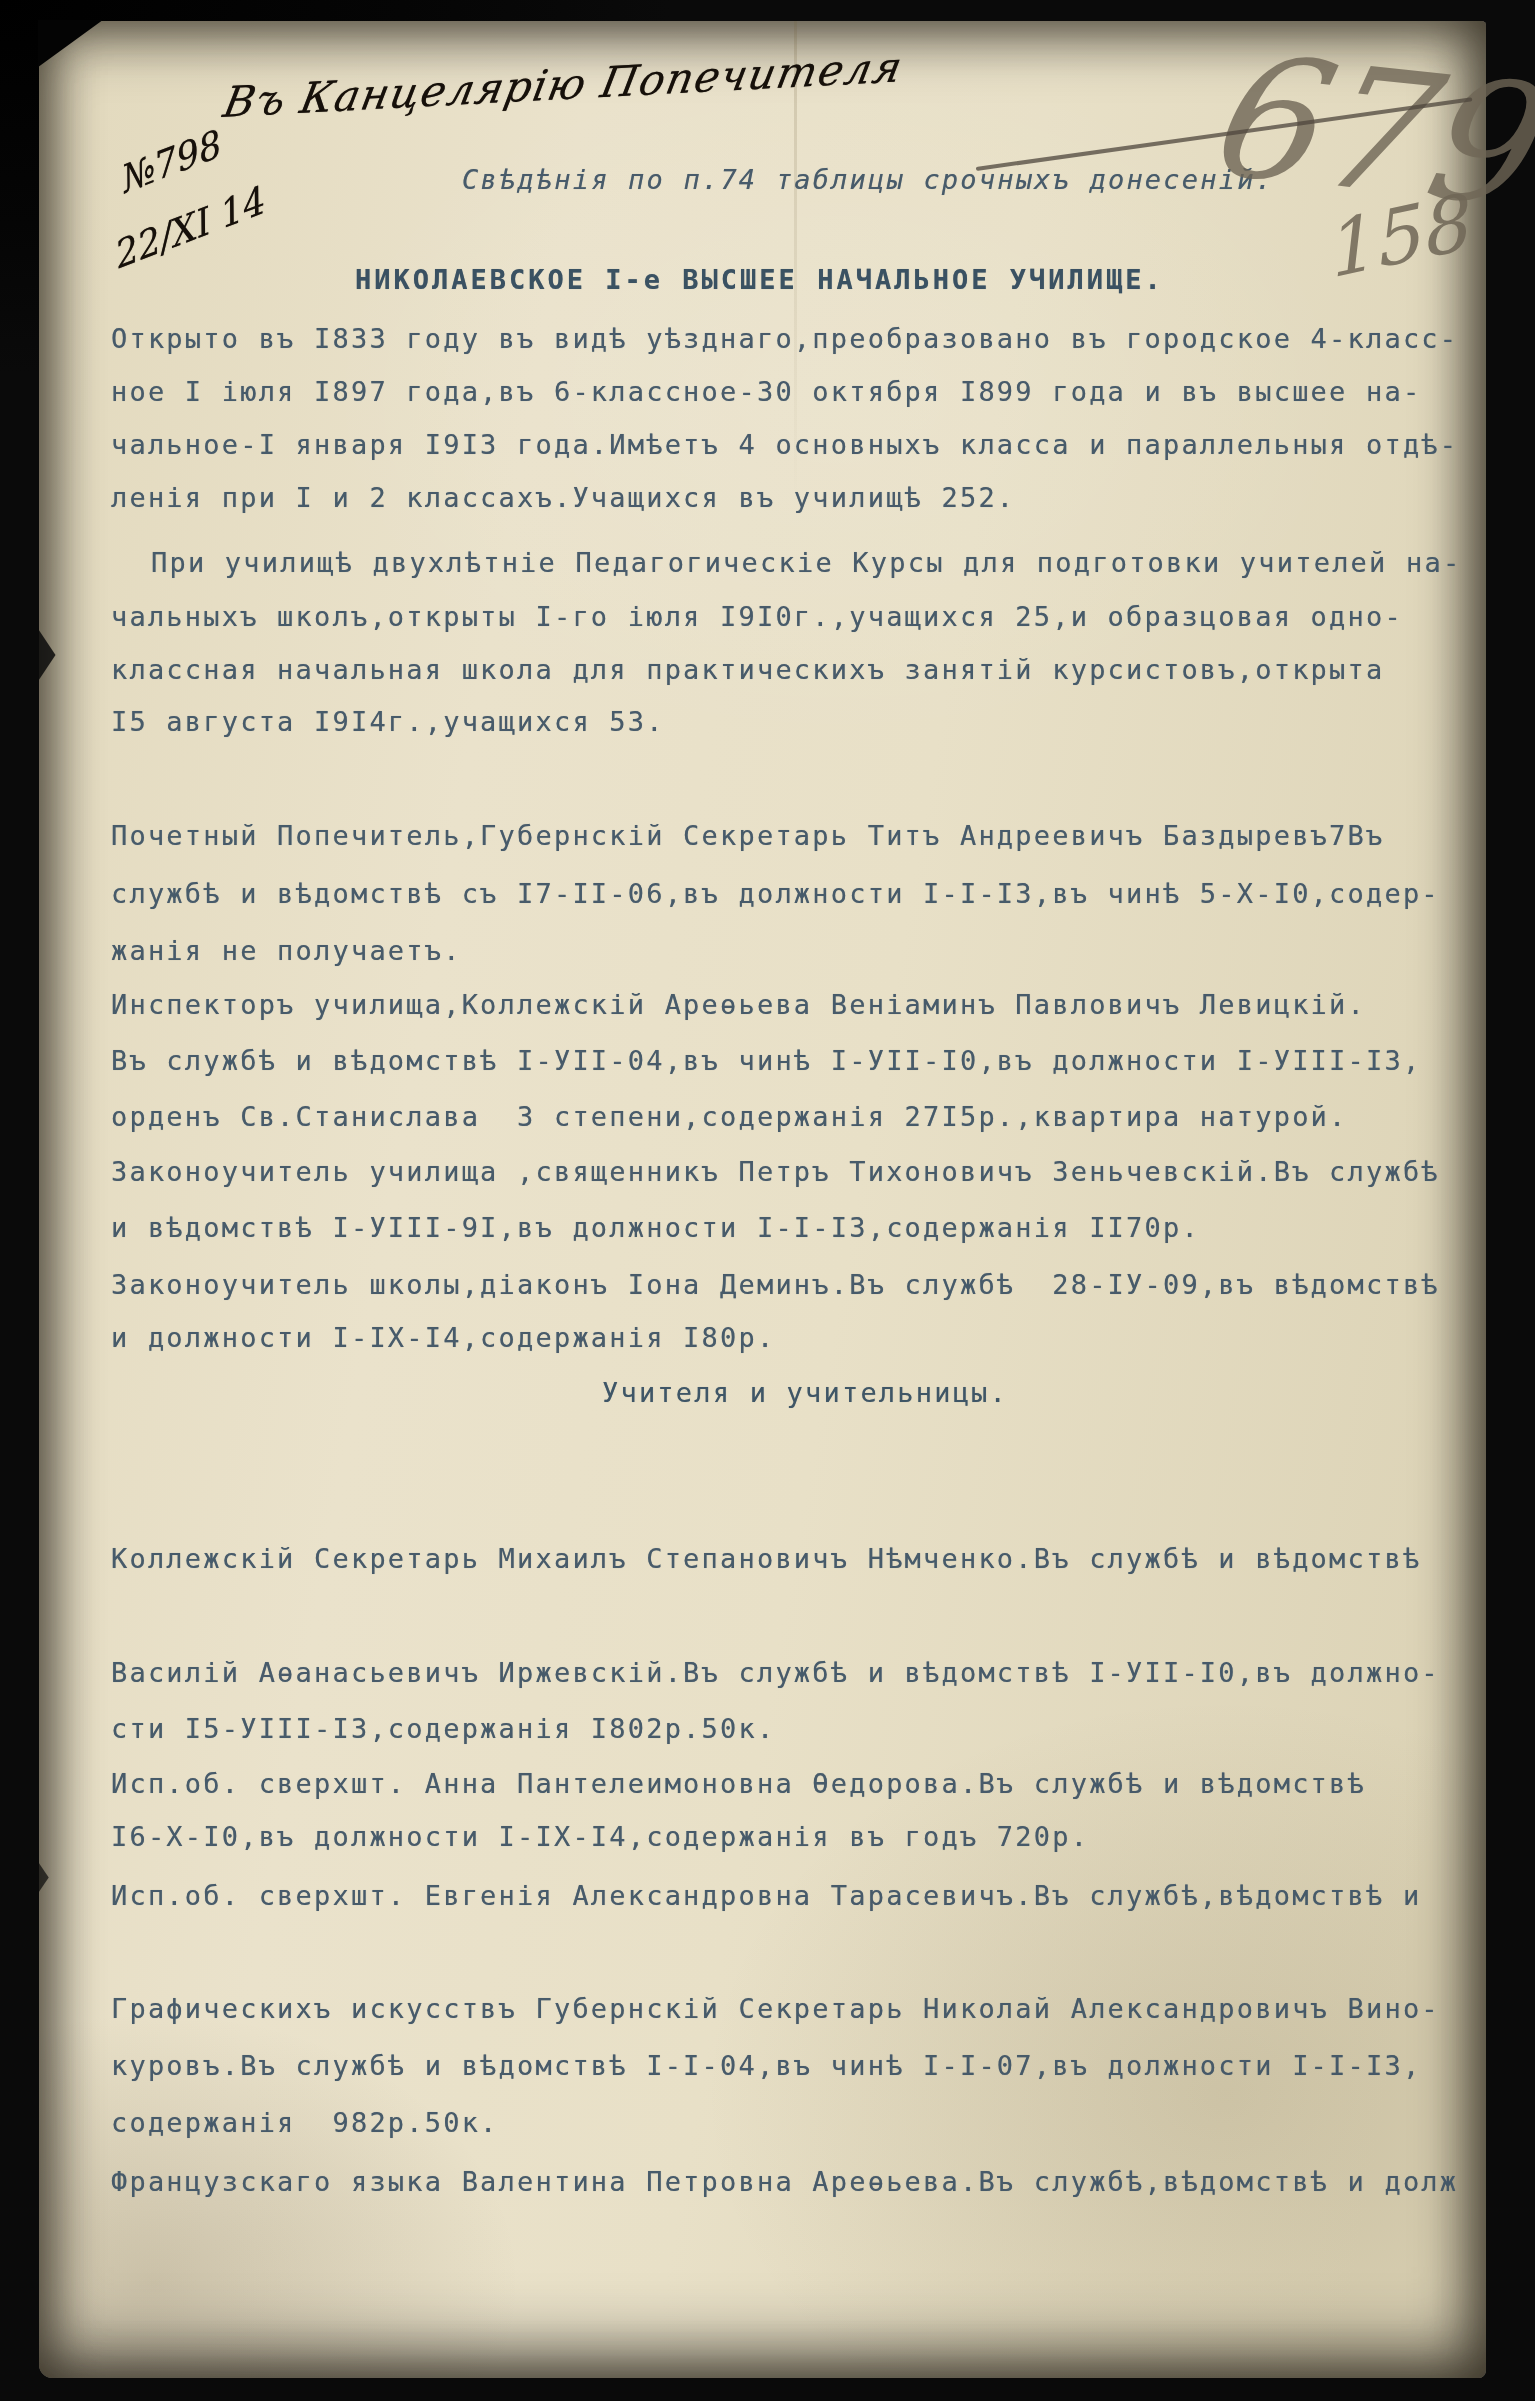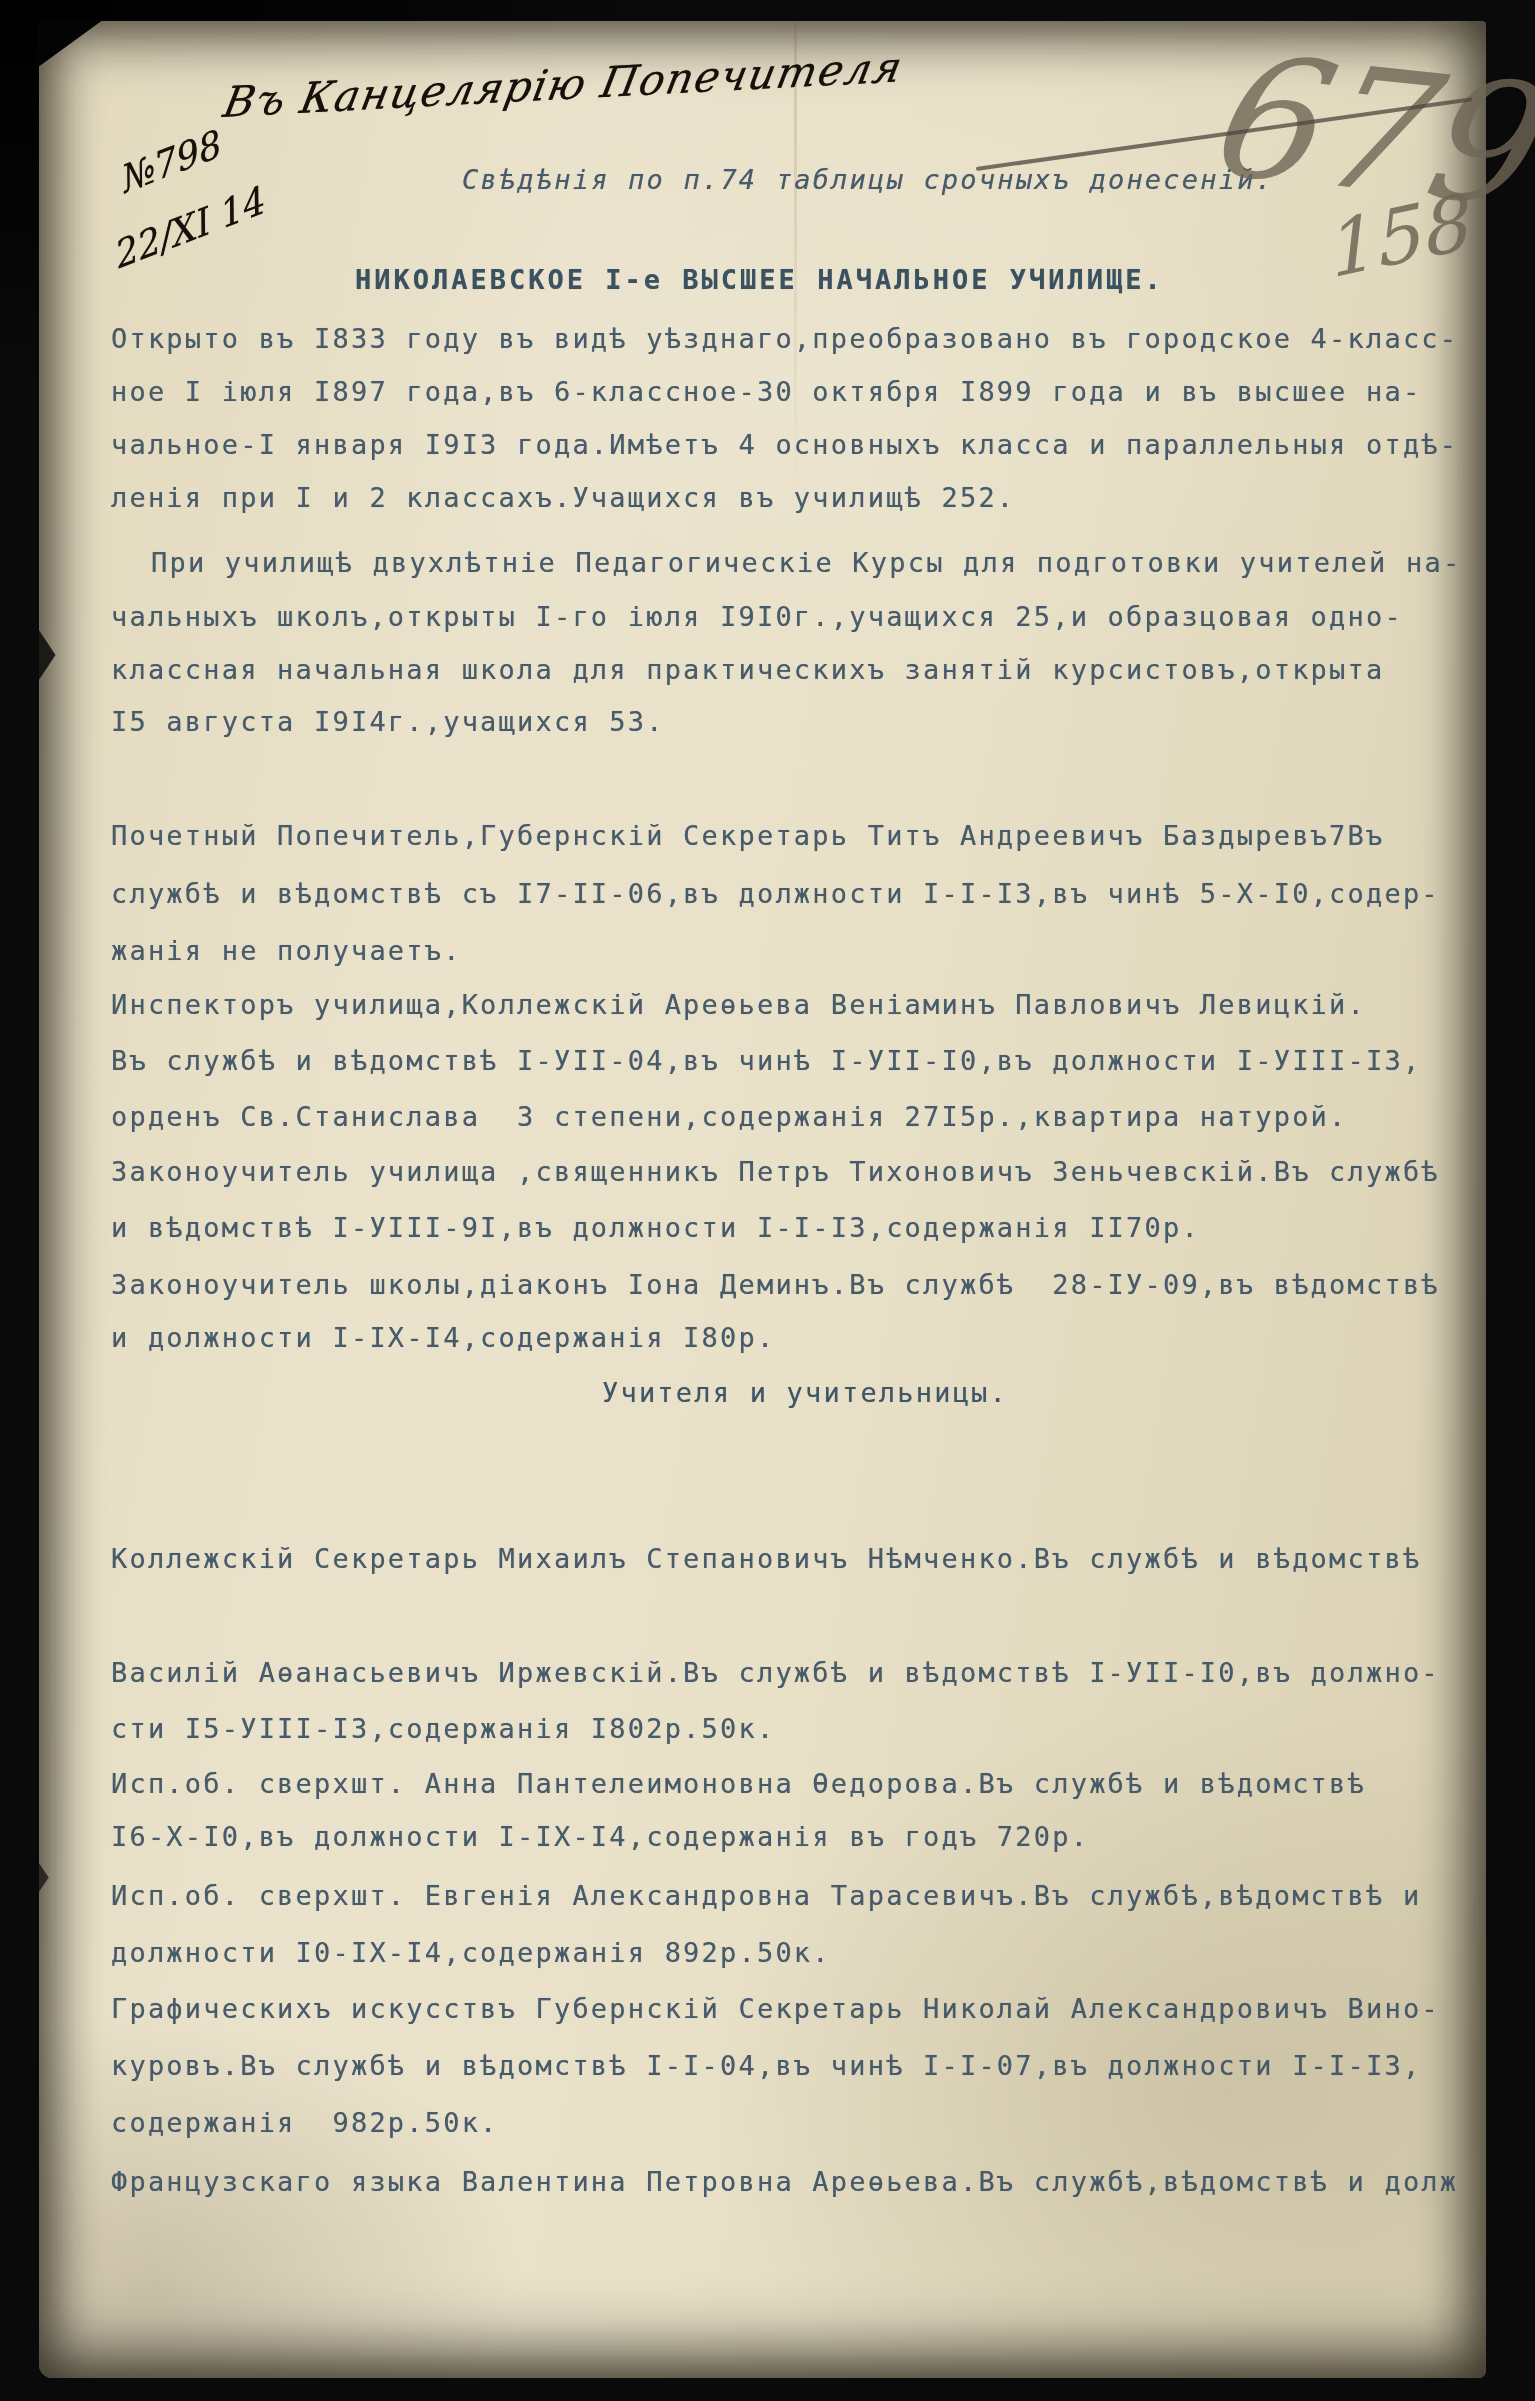--- a/index.html
+++ b/index.html
@@ -96,21 +96,20 @@
 
     <div class="line" style="top:1522px">Коллежскій Секретарь Михаилъ Степановичъ Нѣмченко.Въ службѣ и вѣдомствѣ</div>
 
     <div class="line" style="top:1636px">Василій Аѳанасьевичъ Иржевскій.Въ службѣ и вѣдомствѣ I-УII-I0,въ должно-</div>
     <div class="line" style="top:1692px">сти I5-УIII-I3,содержанія I802р.50к.</div>
 
     <div class="line" style="top:1747px">Исп.об. сверхшт. Анна Пантелеимоновна Ѳедорова.Въ службѣ и вѣдомствѣ</div>
     <div class="line" style="top:1800px">I6-X-I0,въ должности I-IX-I4,содержанія въ годъ 720р.</div>
 
     <div class="line" style="top:1859px">Исп.об. сверхшт. Евгенія Александровна Тарасевичъ.Въ службѣ,вѣдомствѣ и</div>
-    <div class="line" style="top:1916px">должности I0-IX-I4,содержанія 892р.50к.</div>
 
     <div class="line" style="top:1972px">Графическихъ искусствъ Губернскій Секретарь Николай Александровичъ Вино-</div>
     <div class="line" style="top:2029px">куровъ.Въ службѣ и вѣдомствѣ I-I-04,въ чинѣ I-I-07,въ должности I-I-I3,</div>
     <div class="line" style="top:2086px">содержанія  982р.50к.</div>
 
     <div class="line" style="top:2145px">Французскаго языка Валентина Петровна Ареѳьева.Въ службѣ,вѣдомствѣ и долж</div>
   </div>
 </div>
 
 

